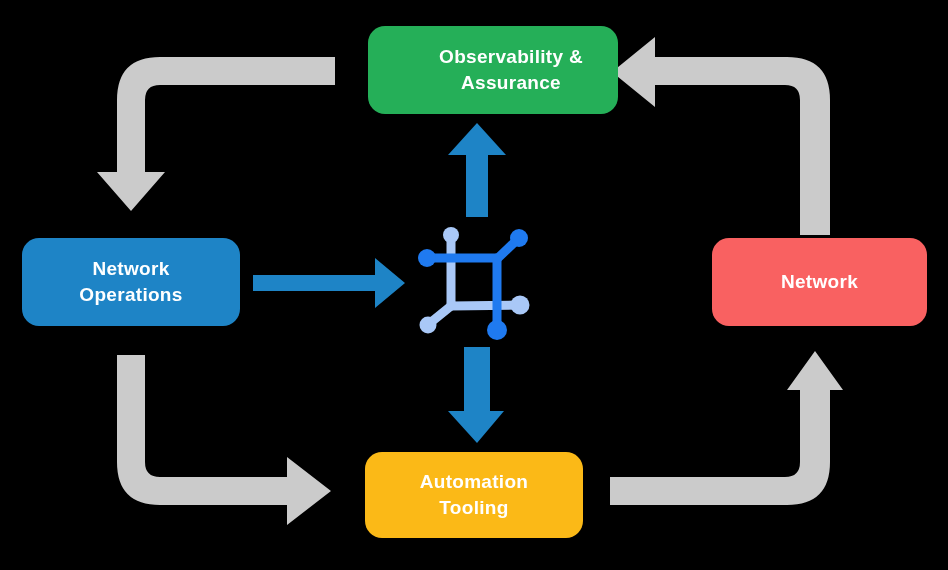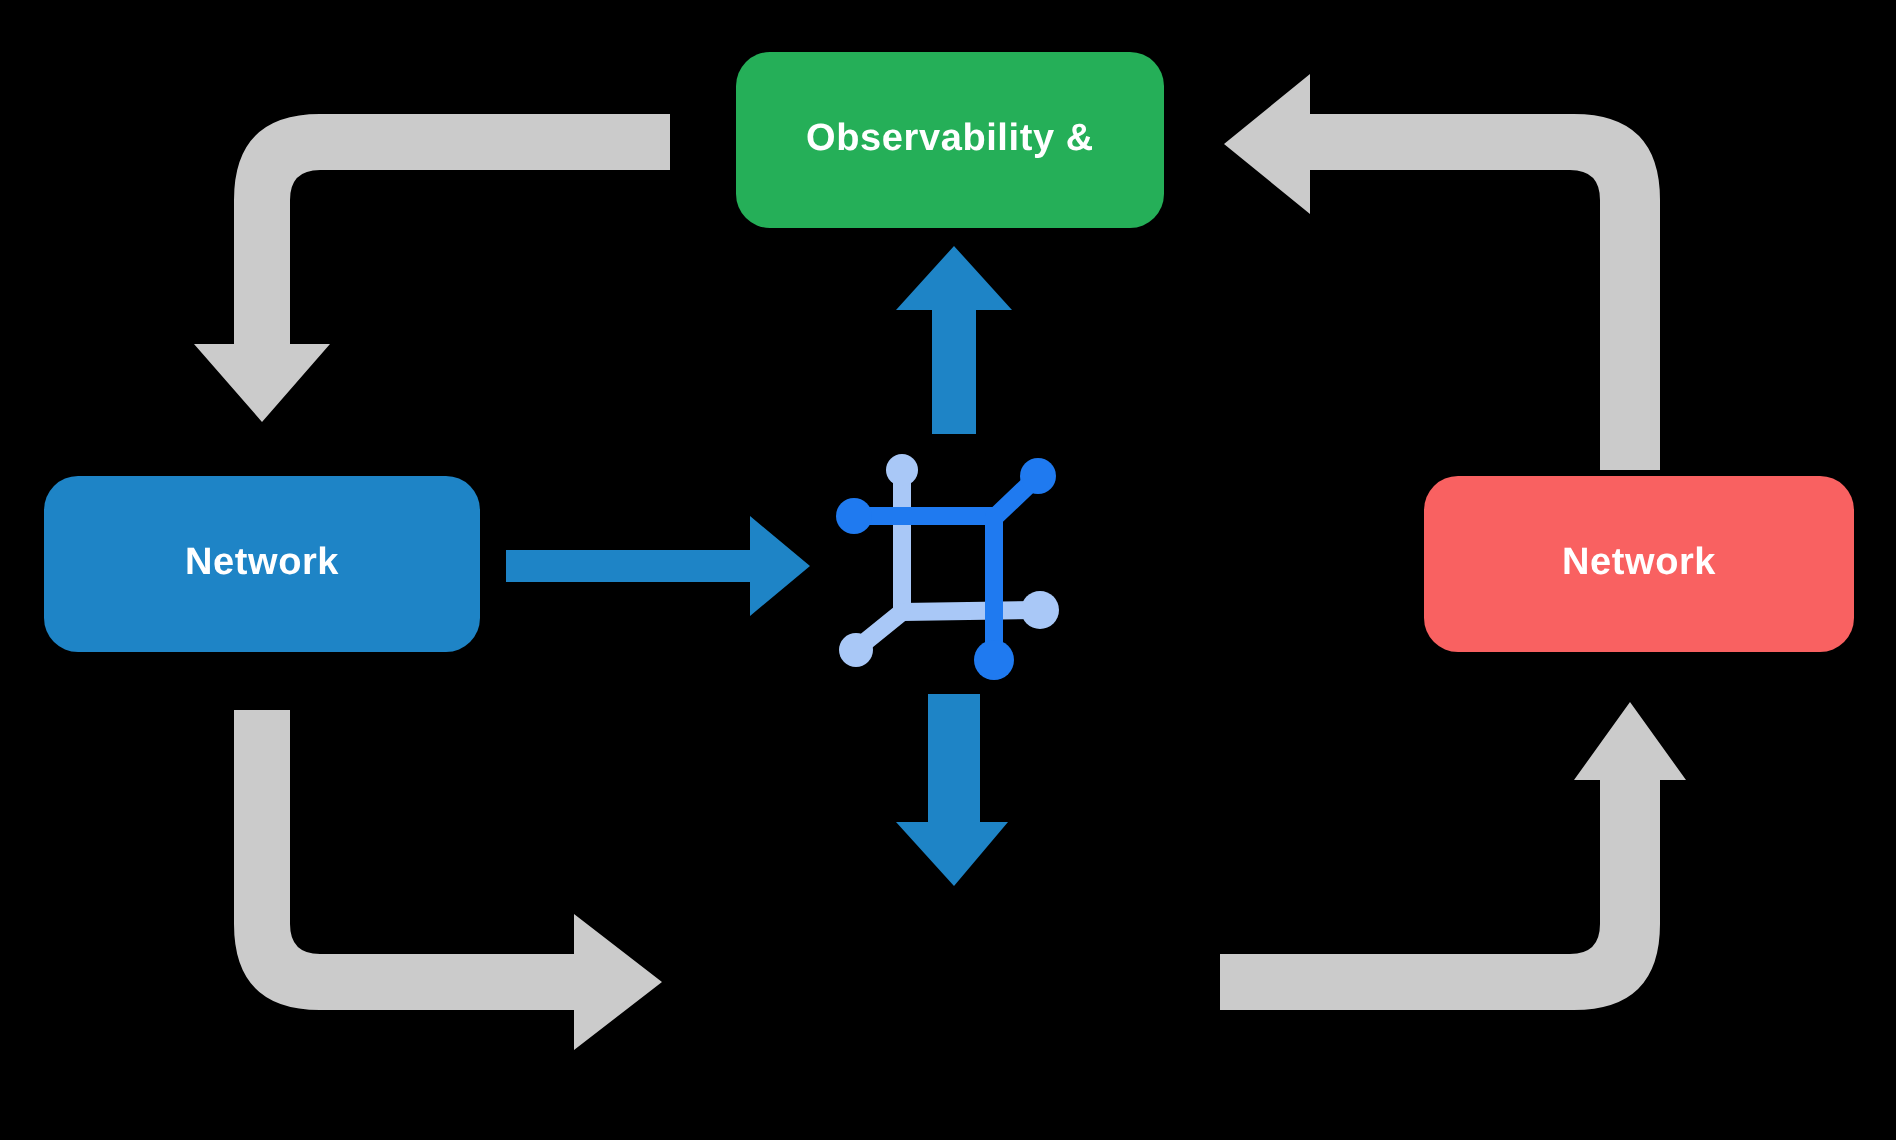--- a/index.html
+++ b/index.html
@@ -30,21 +30,21 @@
     flex-direction: column;
     align-items: center;
     justify-content: center;
     text-align: center;
     font-size: 19px;
     font-weight: 600;
     letter-spacing: 0.3px;
     line-height: 1.35;
   }
   .node-box span { display: block; }
-  .box-observability { left: 368px; top: 26px;  width: 214px; height: 88px; }
+  .box-observability { left: 368px; top: 26px;  width: 214px; height: 88px; padding-left: 36px; }
   .box-operations    { left: 22px;  top: 238px; width: 218px; height: 88px; }
   .box-infrastructure{ left: 712px; top: 238px; width: 215px; height: 88px; }
   .box-automation    { left: 365px; top: 452px; width: 218px; height: 86px; }
 </style>
 </head>
 <body>
 
 <div class="canvas" style="background-color: rgb(0, 0, 0);">
 
   <svg class="arrow-layer" viewBox="0 0 948 570">
@@ -73,24 +73,30 @@
         <path fill="none" stroke-width="9" stroke-linecap="round" stroke-linejoin="round" d="M 497 258 L 497 330" stroke="#1F7AF0"></path>
         <circle cx="427" cy="258" r="9" fill="#1F7AF0"></circle>
         <circle cx="519" cy="238" r="9" fill="#1F7AF0"></circle>
         <circle cx="497" cy="330" r="10" fill="#1F7AF0"></circle>
       </g>
     </g>
   </svg>
 
   <div class="node-box box-observability" style="background-color: rgb(37, 175, 88);">
     <span>Observability &amp;</span>
+    <span>Assurance</span>
   </div>
 
   <div class="node-box box-operations" style="background-color: rgb(30, 132, 198);">
     <span>Network</span>
+    <span>Operations</span>
   </div>
 
   <div class="node-box box-infrastructure" style="background-color: rgb(249, 97, 97);">
     <span>Network</span>
   </div>
 
+  <div class="node-box box-automation" style="background-color: rgb(251, 185, 23);">
+    <span>Automation</span>
+    <span>Tooling</span>
+  </div>
 
 </div>
 
 </body></html>

